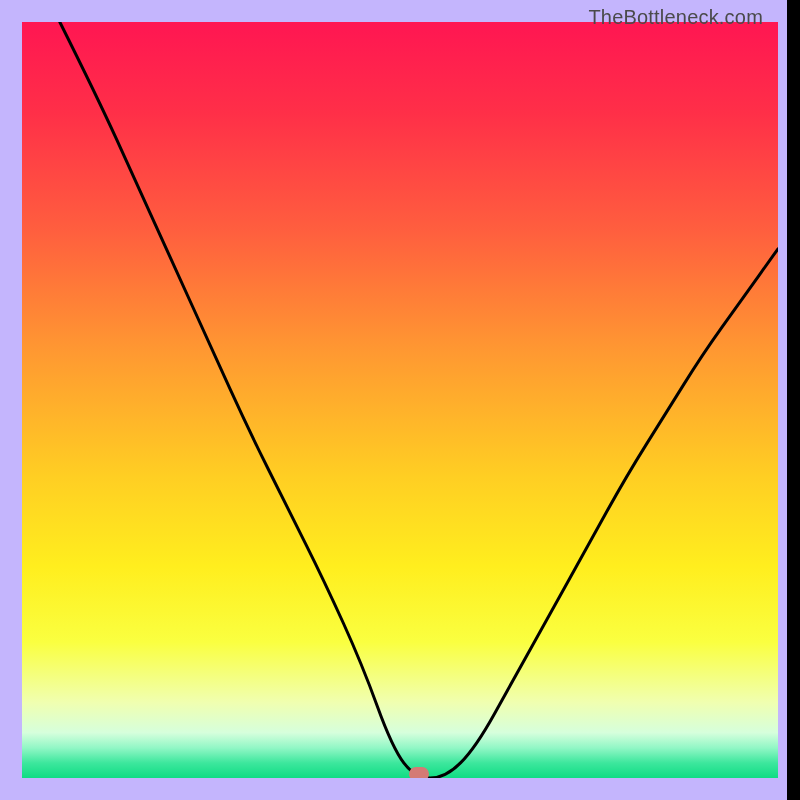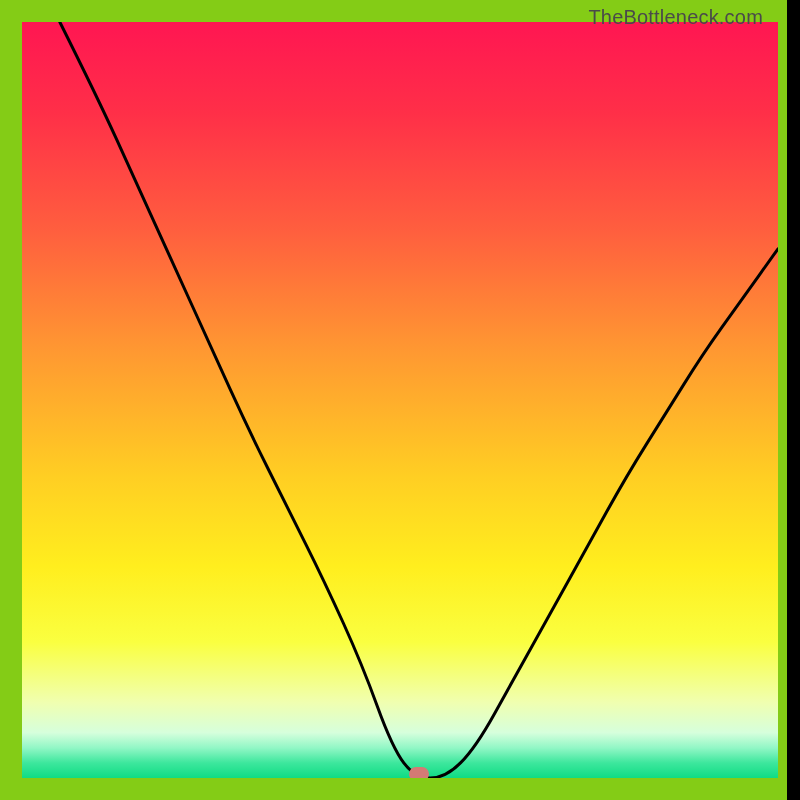--- a/index.html
+++ b/index.html
@@ -8,21 +8,21 @@
     width: 800px;
     height: 800px;
     background: #000;
     overflow: hidden;
     font-family: Arial, Helvetica, sans-serif;
   }
   .frame {
     position: relative;
     width: 787px;
     height: 800px;
-    background: #84cc16;
+    background: #c4b5fd;
   }
   .plot {
     position: absolute;
     left: 22px;
     top: 22px;
     width: 756px;
     height: 756px;
     overflow: hidden;
   }
   .gradient {

